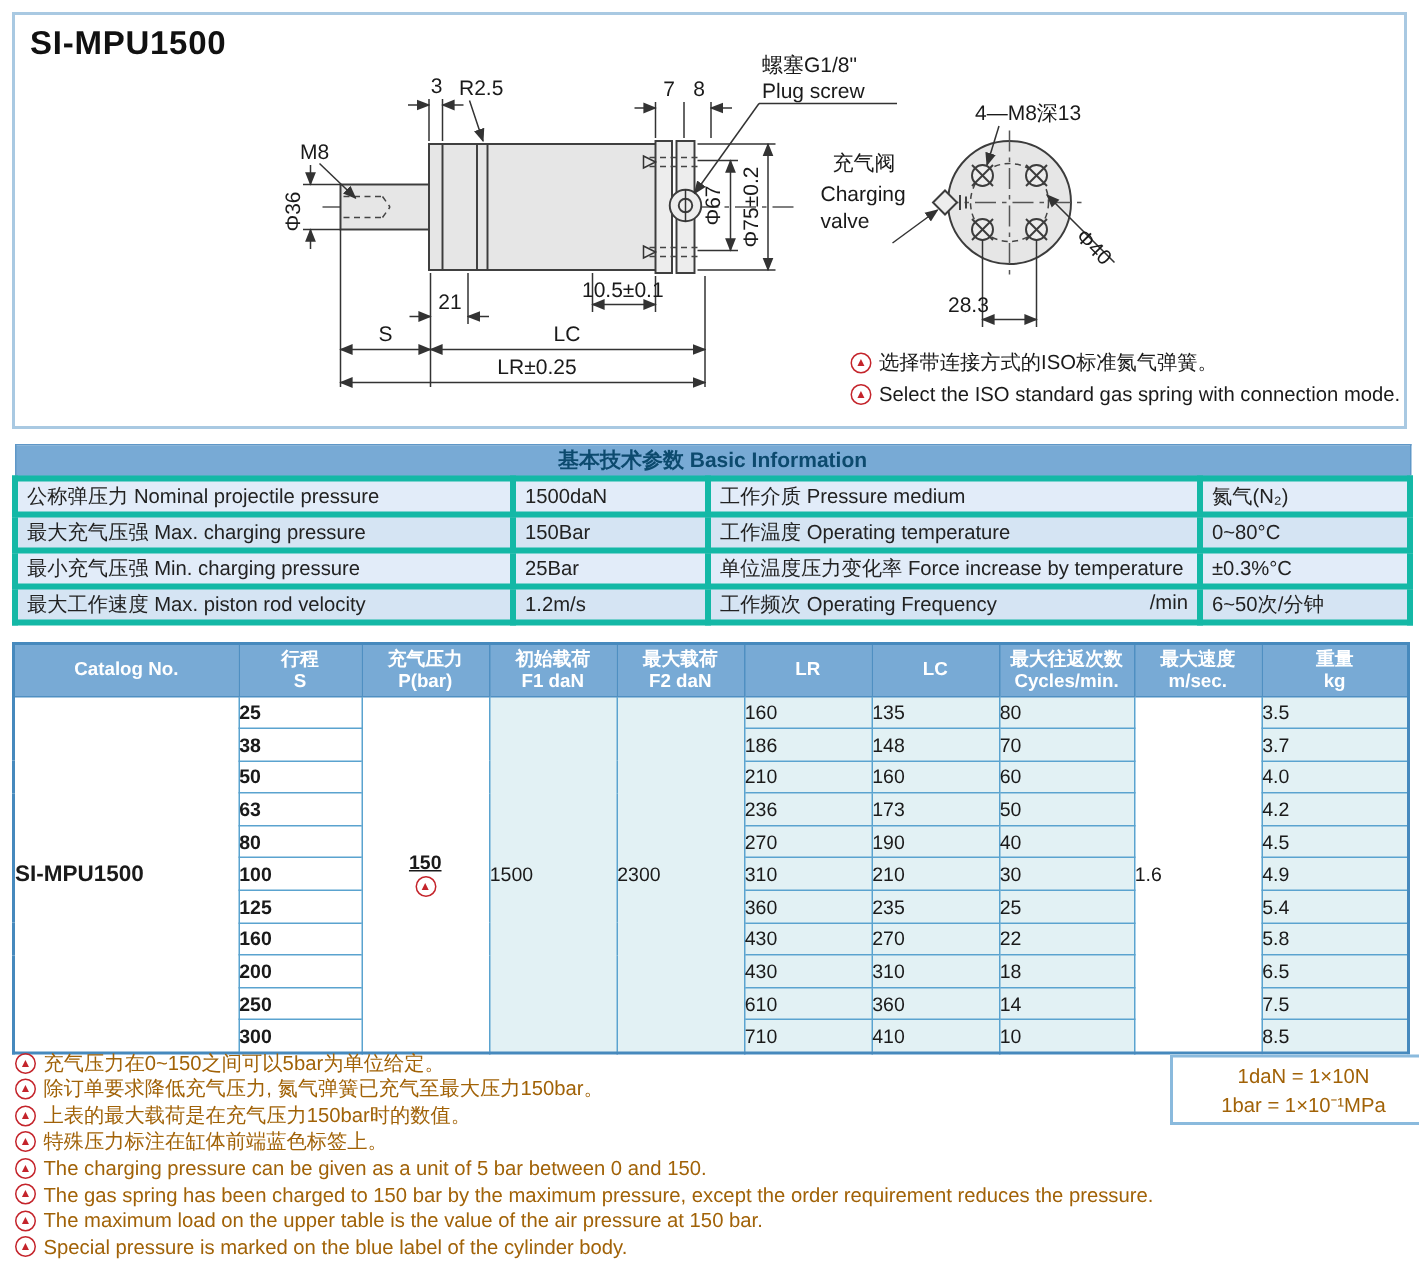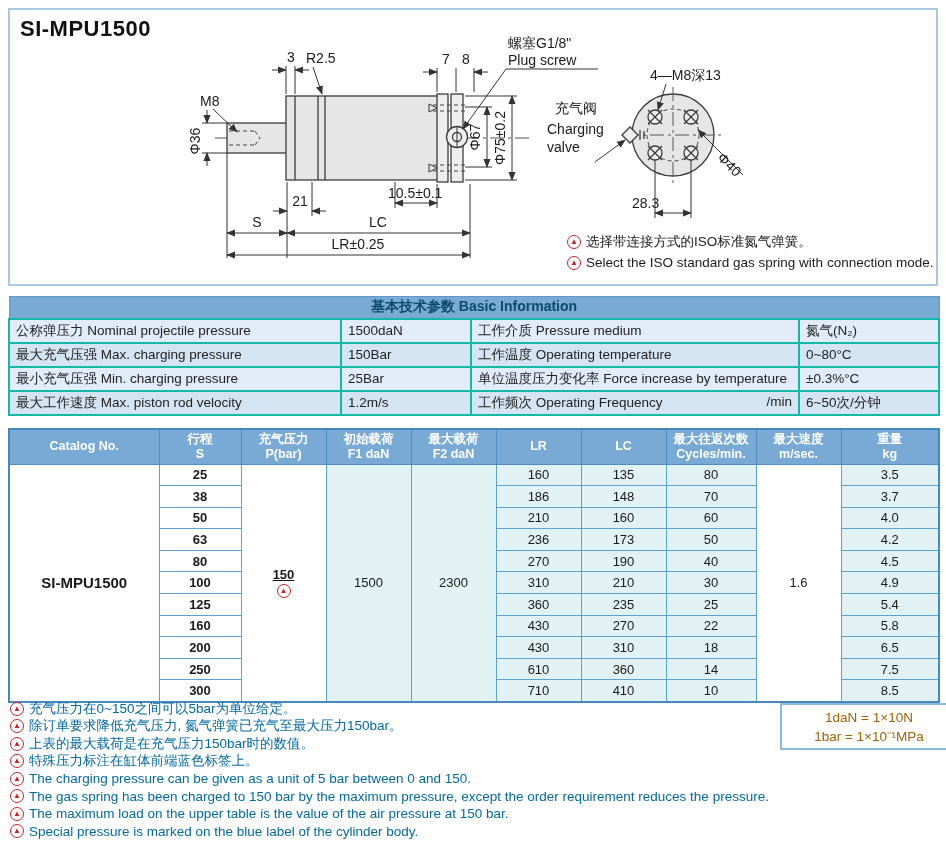--- a/index.html
+++ b/index.html
@@ -11,42 +11,42 @@
   .panel svg { position:absolute; left:0; top:0; }
   .panel-notes { position:absolute; left:557px; top:221px; font-size:13.5px; line-height:21px; }
   .pnote { display:flex; align-items:center; gap:5px; white-space:nowrap; }
 
   
   .bell { display:inline-block; flex:0 0 auto; width:14px; height:14px; border:1px solid #c4242b; border-radius:50%; position:relative; }
   .bell::before { content:"▲"; position:absolute; left:0; top:0; width:100%; height:100%; font-size:8px; line-height:12px; color:#c4242b; text-align:center; }
 
   
   .basic { position:absolute; left:8px; top:296px; width:930px; border-collapse:collapse; table-layout:fixed; font-size:13.5px; }
-  .basic td { border:2px solid #14b8a6; padding:0 6px; color:#222; height:24px; }
+  .basic td { border:4px solid #14b8a6; padding:0 6px; color:#222; height:24px; }
   .basic tr.t-title td { background:#78aad5; color:#0c4a6e; font-weight:bold; text-align:center; height:22px; font-size:14px; border:1px solid #5f97c7; }
   .basic tr.r-a td { background:#e2ecf9; }
   .basic tr.r-b td { background:#d5e4f3; }
   .lblflex { display:flex; }
   .lblflex .unit { margin-left:auto; }
 
   
-  .spec { position:absolute; left:8px; top:428px; width:930px; border-collapse:collapse; table-layout:fixed; font-size:13px; text-align:center; }
+  .spec { position:absolute; left:8px; top:428px; width:930px; border-collapse:collapse; table-layout:fixed; font-size:13px; }
   .spec th, .spec td { border:1px solid #5aa3cf; }
   .spec thead th { background:#78aad5; color:#ffffff; font-weight:bold; height:35px; font-size:12.5px; line-height:15px; border:1px solid #4f8fc2; }
   .spec tbody tr { height:21.6px; }
   .spec td.cyan { background:#e2f1f4; }
   .spec td.white { background:#ffffff; }
   .spec td.s-col { font-weight:bold; }
   .spec td.catalog { font-weight:bold; font-size:15px; }
   .spec td.pcell { font-weight:bold;text-decoration:underline; }
   .spec .pstack { display:flex; flex-direction:column; align-items:center; gap:2px; }
 
   
   .footnotes { position:absolute; left:10px; top:700px; width:930px; }
-  .fnote { display:flex; align-items:center; gap:5px; height:17.5px; font-size:13.5px; white-space:nowrap; color:#0369a1; }
+  .fnote { display:flex; align-items:center; gap:5px; height:17.5px; font-size:13.5px; white-space:nowrap; color:#a16207; }
 
   
   .convbox { position:absolute; left:780px; top:703px; width:178px; height:47px; border:2px solid #8abadd; display:flex; flex-direction:column; justify-content:center; align-items:center; font-size:13.5px; line-height:19px; color:#a16207; background:#fff; }
 
   
   .ln  { stroke:#3c3c3c; stroke-width:1.3; fill:none; }
   .fillpart { fill:#e6e6e6; stroke:#3c3c3c; stroke-width:1.3; }
   .fillpart2 { fill:#ededed; stroke:#3c3c3c; stroke-width:1.3; }
   .dim { stroke:#333; stroke-width:1; fill:none; }
   .cl  { stroke:#555; stroke-width:1; stroke-dasharray:14 4 3 4; fill:none; }

